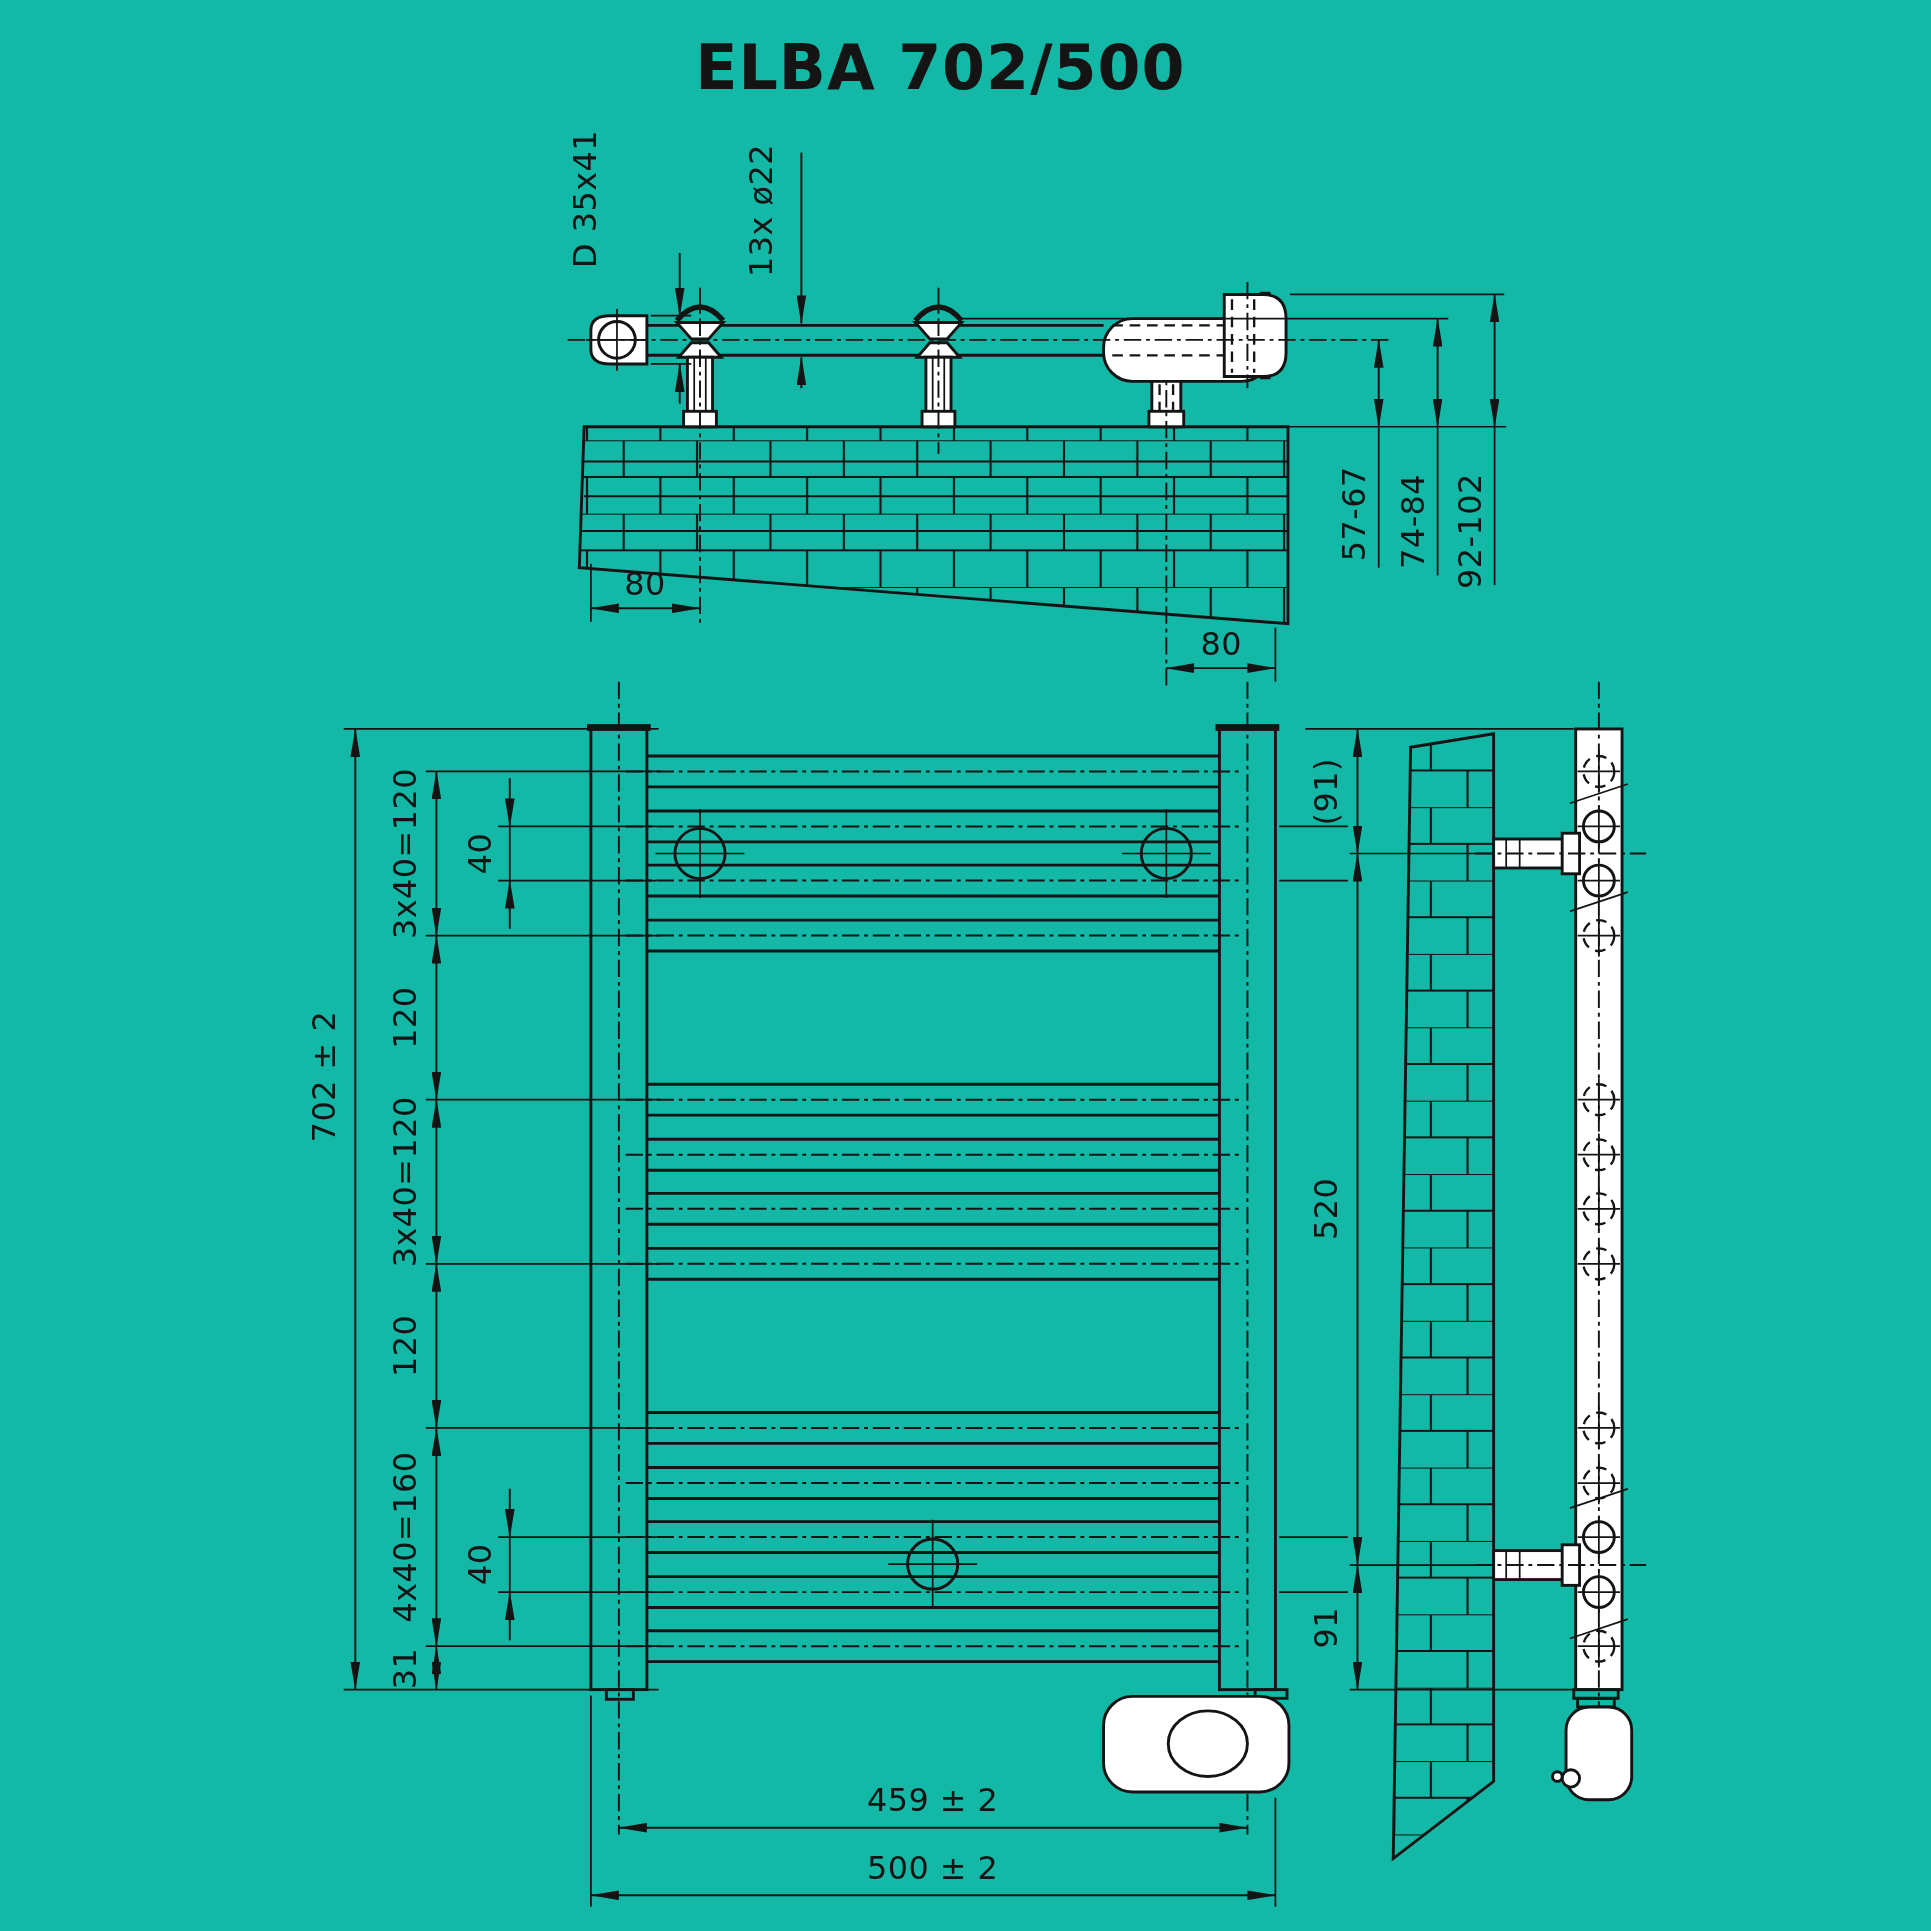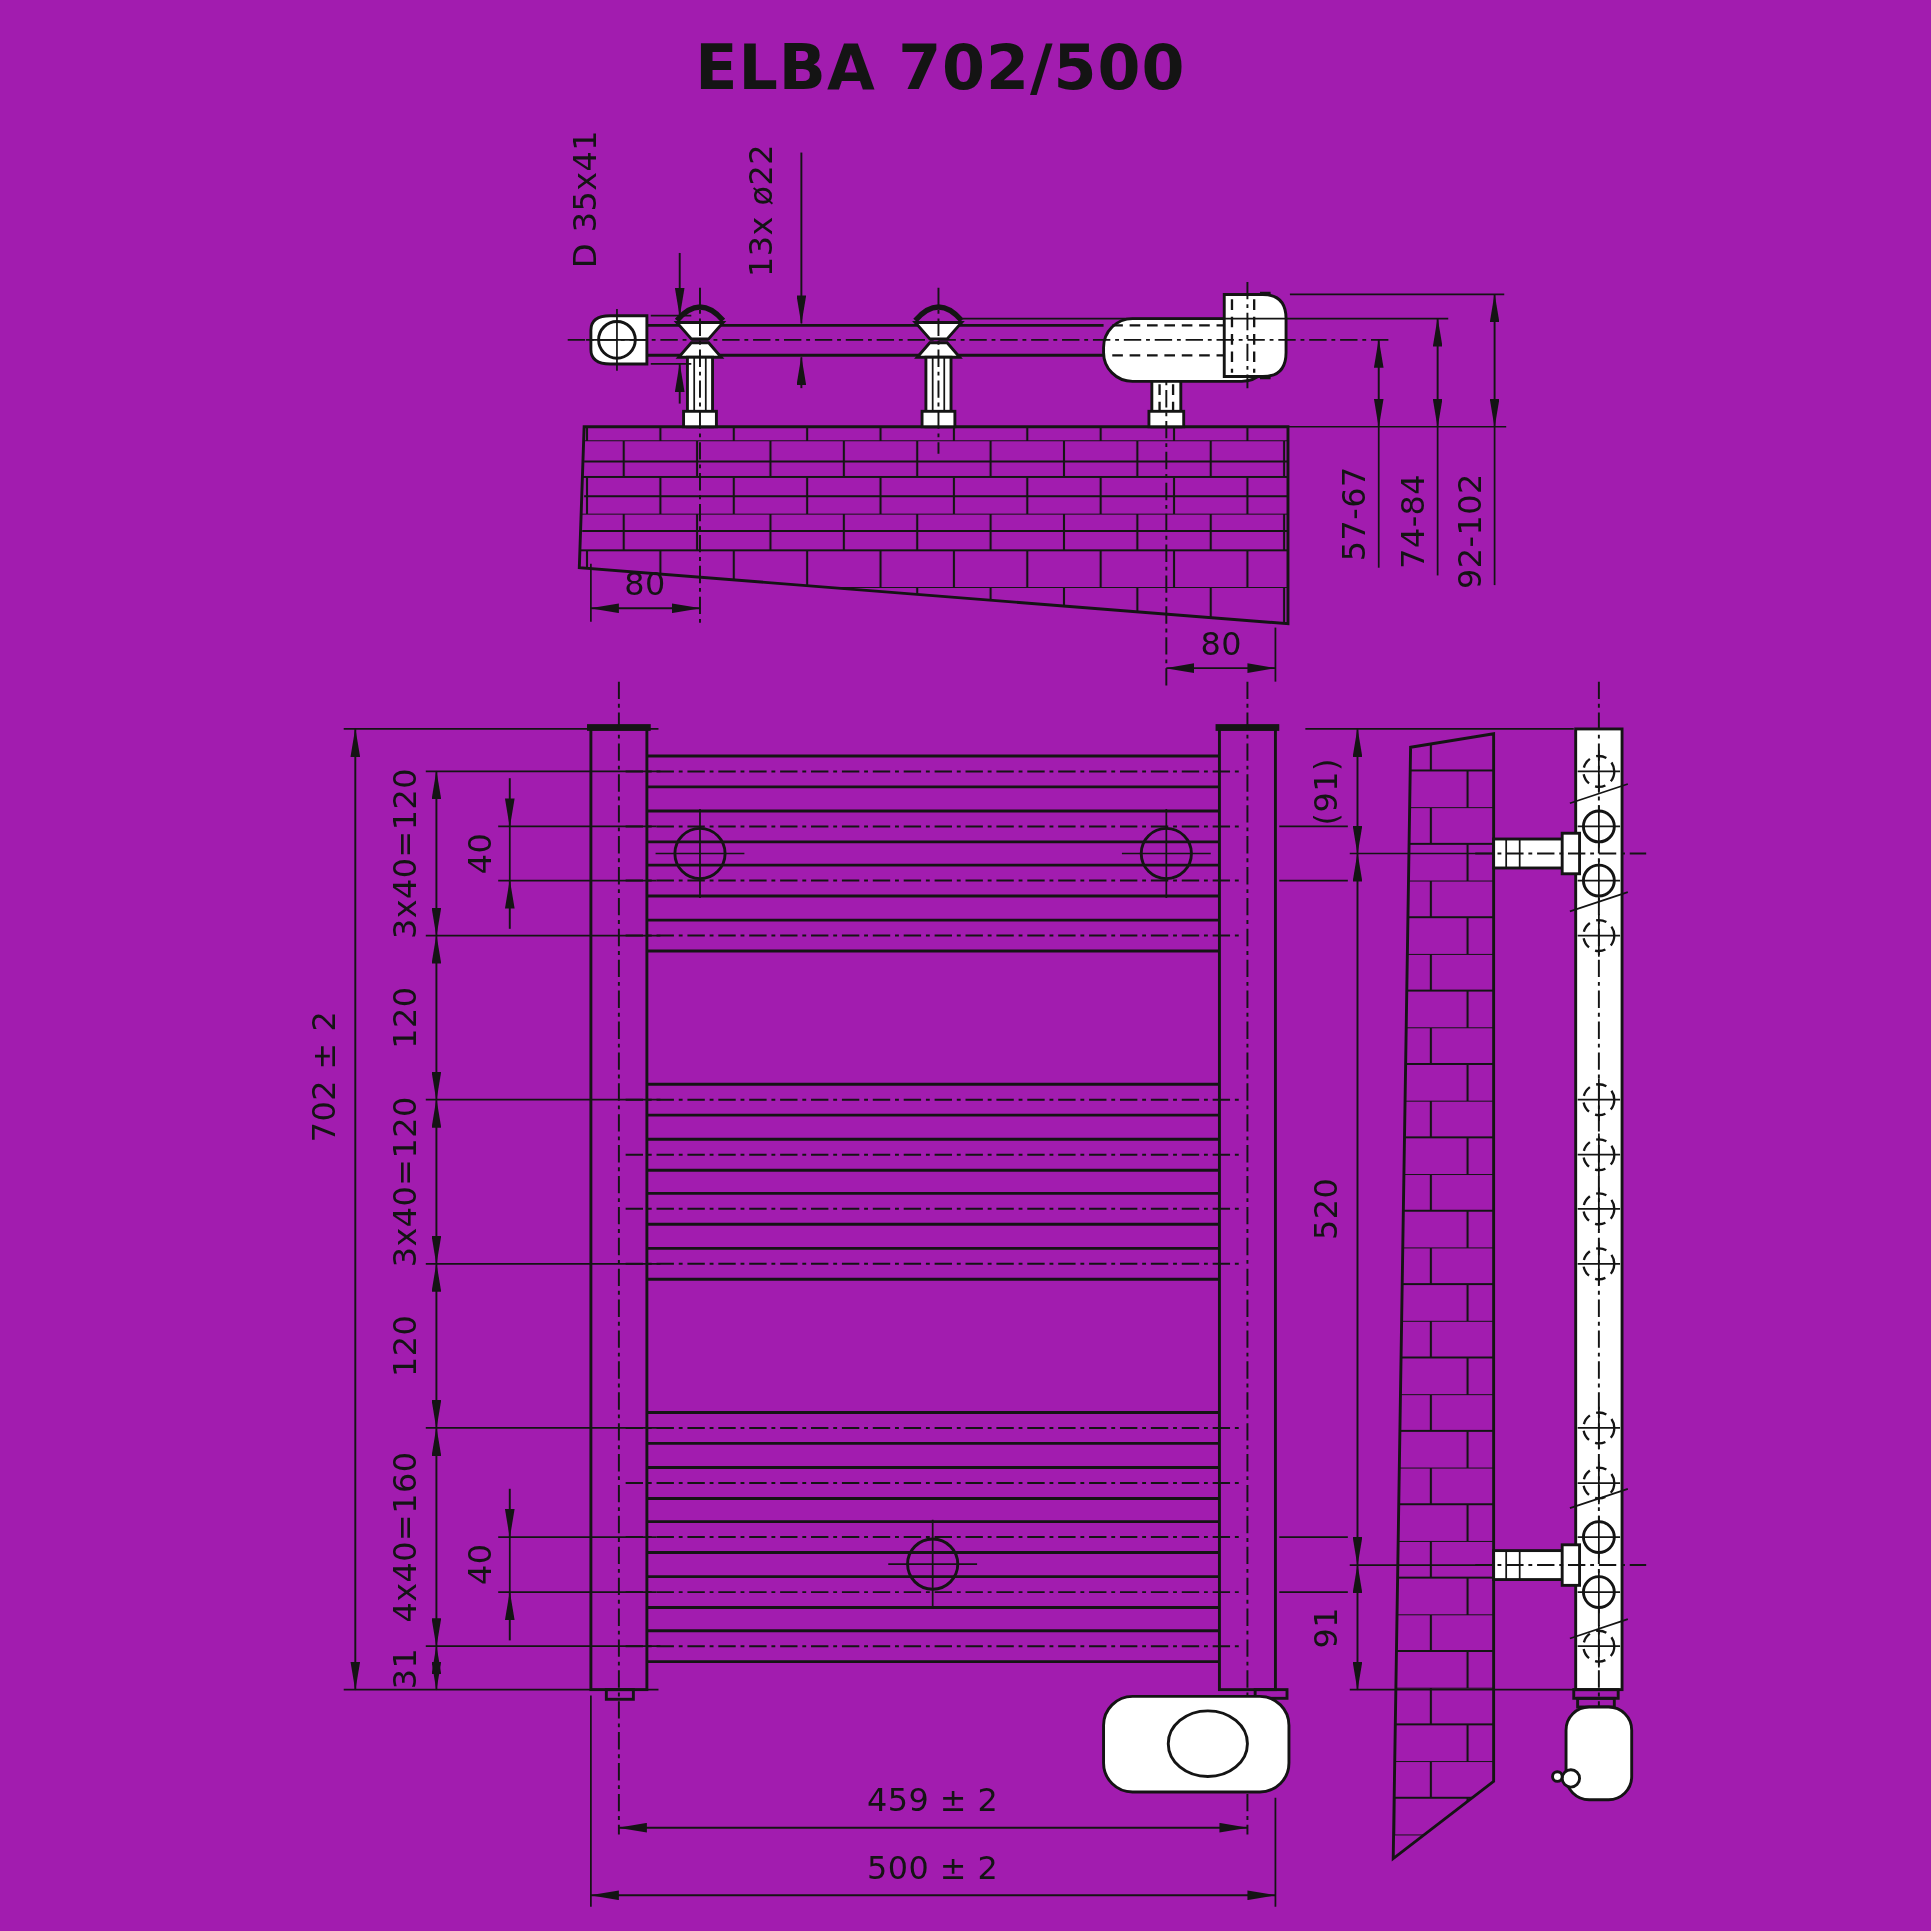--- a/index.html
+++ b/index.html
@@ -1,16 +1,16 @@
 <!DOCTYPE html>
 <html><head>
 <meta charset="utf-8">
 <style>
   html,body{margin:0;padding:0;background:#ffffff;}
-  .page{width:1931px;height:1931px;position:relative;background:#a21caf;overflow:hidden;
+  .page{width:1931px;height:1931px;position:relative;background:#14b8a6;overflow:hidden;
         font-family:"DejaVu Sans",sans-serif;}
   svg{position:absolute;left:0;top:0;}
   
   .e3{stroke:#141414;stroke-width:3;fill:none;stroke-linecap:butt;}
   .e5{stroke:#141414;stroke-width:5.5;fill:none;}
   .e2{stroke:#141414;stroke-width:2;fill:none;}
   .thin{stroke:#141414;stroke-width:1.8;fill:none;}
   .dim{stroke:#141414;stroke-width:2;fill:none;}
   .cl{stroke:#141414;stroke-width:2;fill:none;stroke-dasharray:18 5 4 5;}
   .hid{stroke:#141414;stroke-width:2.4;fill:none;stroke-dasharray:11 7;}

